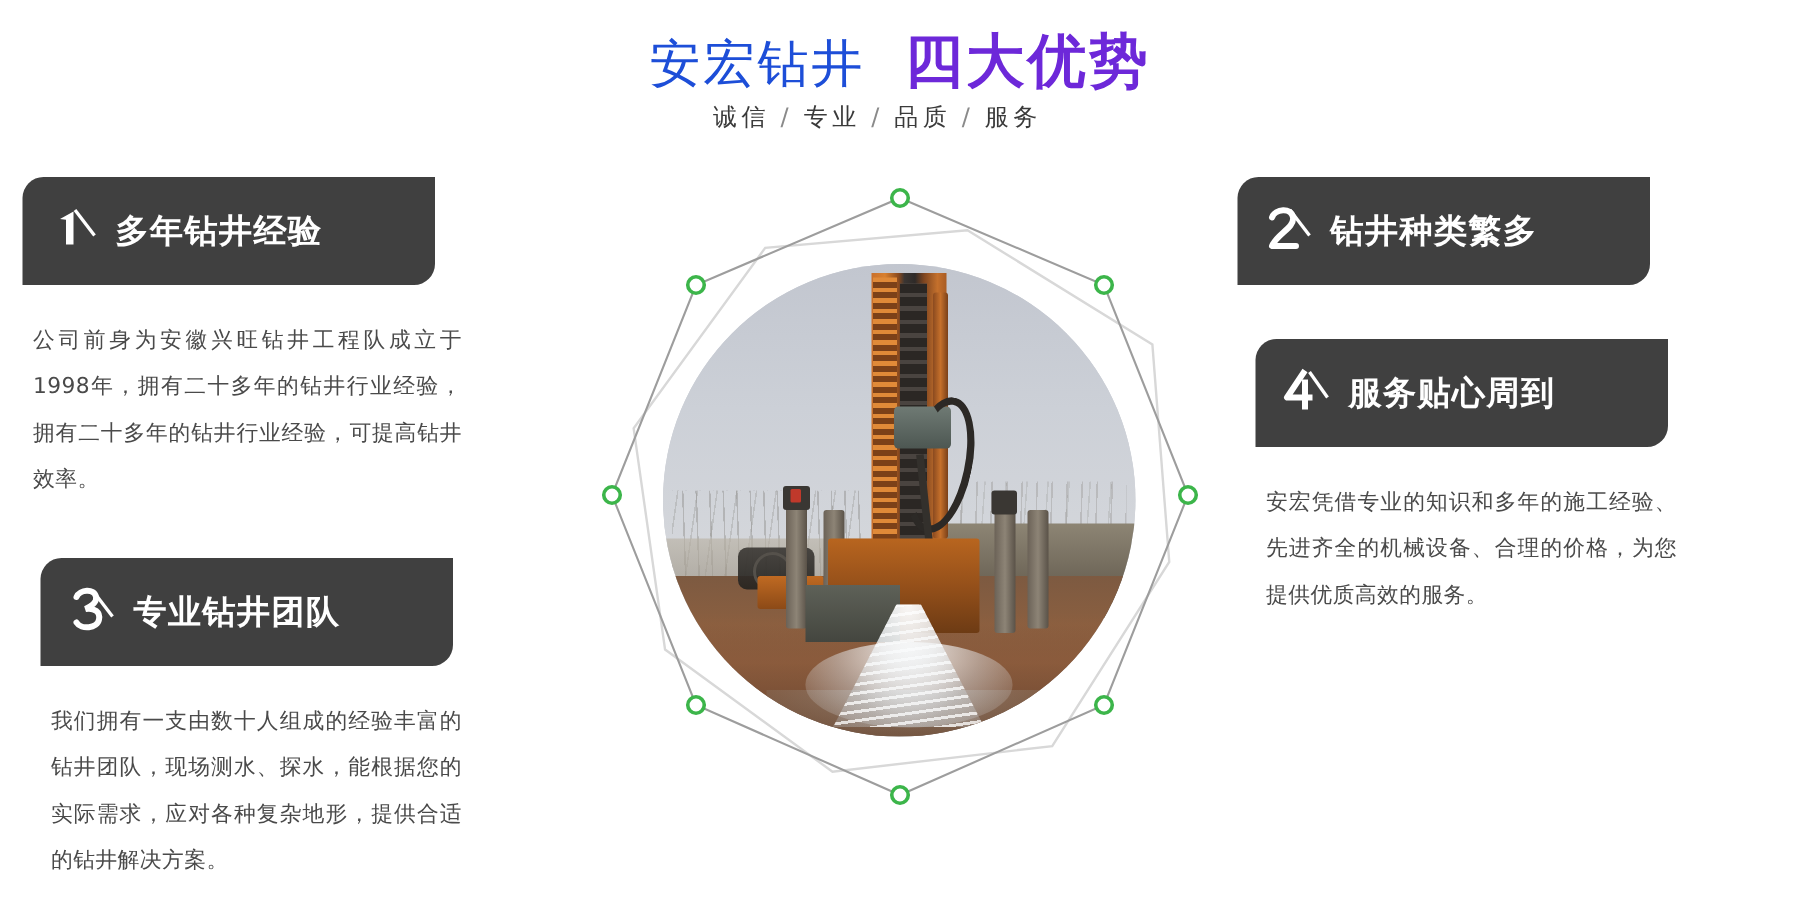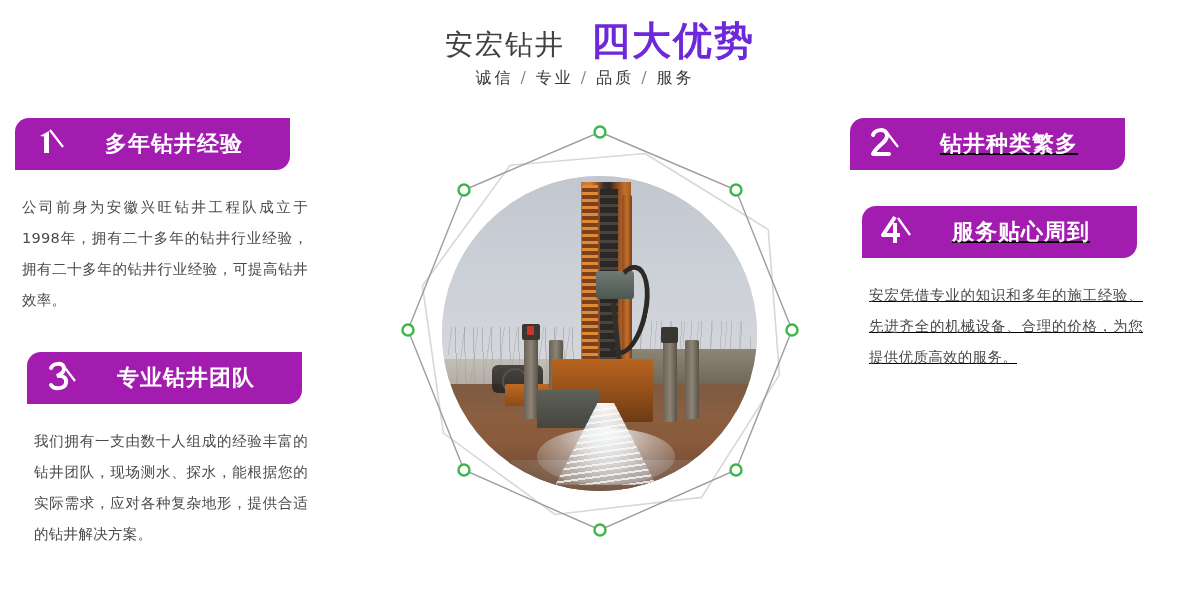--- a/index.html
+++ b/index.html
@@ -14,53 +14,52 @@
   
   .header{
     position:absolute;left:0;top:0;width:1200px;height:110px;
     text-align:center;
   }
   .title-row{
     position:absolute;left:0;top:14px;width:1200px;
     white-space:nowrap;
   }
   .title-main{
-    font-size:28px;letter-spacing:2px;color:#404040;font-weight:400;
+    font-size:34px;letter-spacing:2px;color:#1d4ed8;font-weight:400;
     font-family:"DejaVu Sans","Liberation Sans",sans-serif;
     margin-top:11px;
   }
   .title-accent{
     font-size:39px;letter-spacing:2px;color:#6d28d9;font-weight:700;
     margin-left:26px;
     font-family:"DejaVu Sans","Liberation Sans",sans-serif;
   }
   .subtitle{
     position:absolute;left:0;top:68px;width:1170px;
     font-size:16px;color:#3a3a3a;letter-spacing:3px;
     font-family:"DejaVu Sans","Liberation Sans",sans-serif;
   }
   .subtitle .sep{color:#8a8a8a;margin:0 7px;}
 
   
   .col{position:absolute;top:118px;width:330px;}
   .col-left{left:0;}
-  .col-right{left:835px;text-decoration:underline;}
+  .col-right{left:810px;}
 
   .feature{position:relative;}
 
   
   .badge{
     position:relative;
-    height:52px;
-    background:#a21caf;
+    height:72px;
+    background:#404040;
     border-top-left-radius:14px;
     border-bottom-right-radius:14px;
     display:flex;align-items:center;
     box-sizing:border-box;
-    gap:28px;
   }
   .badge-left{margin-left:15px;width:275px;padding-left:14px;}
   .badge-right{margin-left:15px;width:275px;padding-left:14px;}
 
   .badge-num{
     position:relative;
     width:44px;height:44px;
     flex:0 0 44px;
     display:block;
   }

